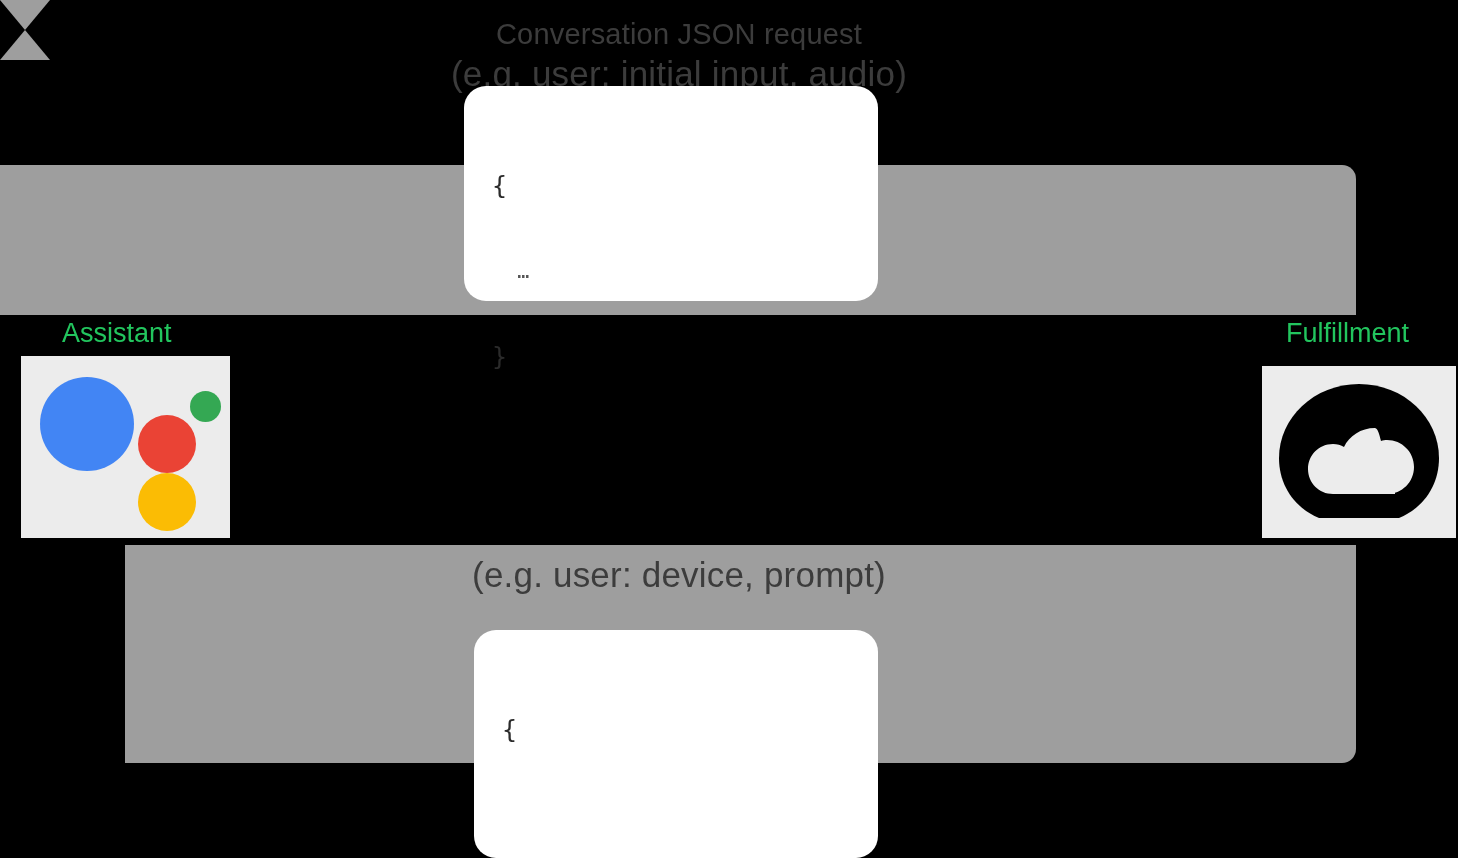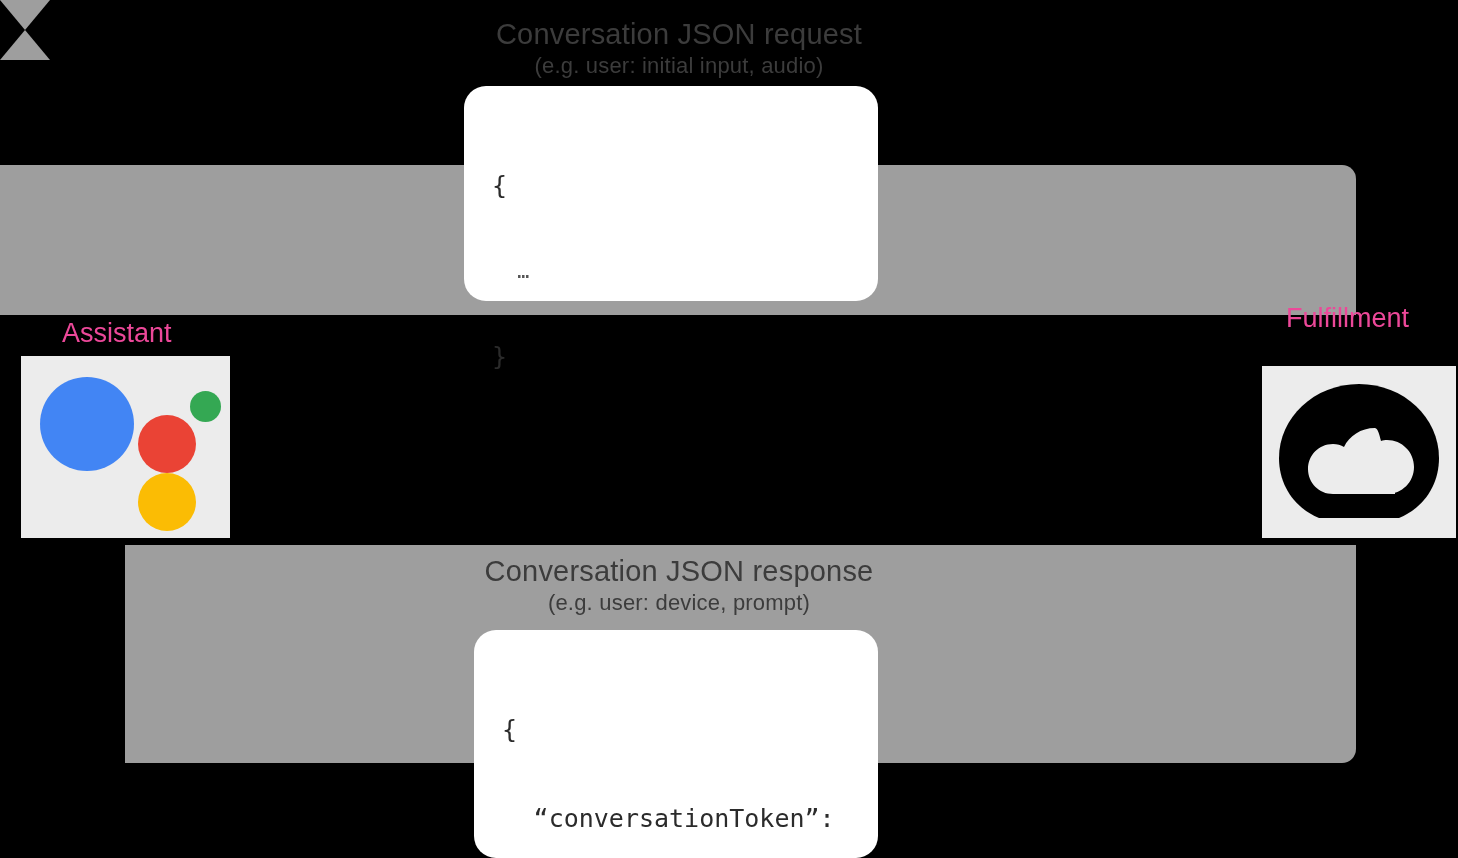--- a/index.html
+++ b/index.html
@@ -72,46 +72,46 @@
     line-height: 1.25;
     user-select: none;
   }
   .caption .title {
     font-size: 29px;
     font-weight: 400;
     letter-spacing: 0.2px;
     white-space: nowrap;
   }
   .caption .subtitle {
-    font-size: 22px;
+    font-size: 35px;
     font-weight: 400;
     letter-spacing: 0.2px;
     white-space: nowrap;
   }
   #req-caption {
     left: 339px;
     top: 16px;
     width: 680px;
   }
   #res-caption {
     left: 339px;
     top: 553px;
     width: 680px;
   }
 
   
   .endpoint-label {
     position: absolute;
-    color: #ec4899;
+    color: #22c55e;
     font-size: 27px;
     white-space: nowrap;
     user-select: none;
   }
   #assistant-label { left: 62px; top: 318px; }
-  #fulfillment-label { left: 1286px; top: 303px; }
+  #fulfillment-label { left: 1286px; top: 318px; }
 
   
   .icon-tile {
     position: absolute;
     background: #ececec;
   }
   #assistant-tile {
     left: 21px;
     top: 356px;
     width: 209px;
@@ -179,21 +179,20 @@
 
   <div class="band" id="res-horizontal"></div>
   <div id="res-arrowhead"></div>
 
   <div class="caption" id="req-caption">
     <div class="title">Conversation JSON request</div>
     <div class="subtitle">(e.g. user: initial input, audio)</div>
   </div>
 
   <div class="caption" id="res-caption">
-    <div class="title">Conversation JSON response</div>
     <div class="subtitle">(e.g. user: device, prompt)</div>
   </div>
 
   <div class="endpoint-label" id="assistant-label">Assistant</div>
   <div class="endpoint-label" id="fulfillment-label">Fulfillment</div>
 
   <div class="icon-tile" id="assistant-tile">
     <div class="ga-dot" id="ga-blue"></div>
     <div class="ga-dot" id="ga-red"></div>
     <div class="ga-dot" id="ga-yellow"></div>
@@ -225,19 +224,18 @@
   </div>
 
   <div class="json-card" id="req-card">
     <span class="json-line">{</span>
     <span class="json-line ellipsis">…</span>
     <span class="json-line">}</span>
   </div>
 
   <div class="json-card" id="res-card">
     <span class="json-line">{</span>
-    <span class="json-line indent">“conversationToken”:</span>
     
     
     
   </div>
 
 </div>
 
 </body></html>

